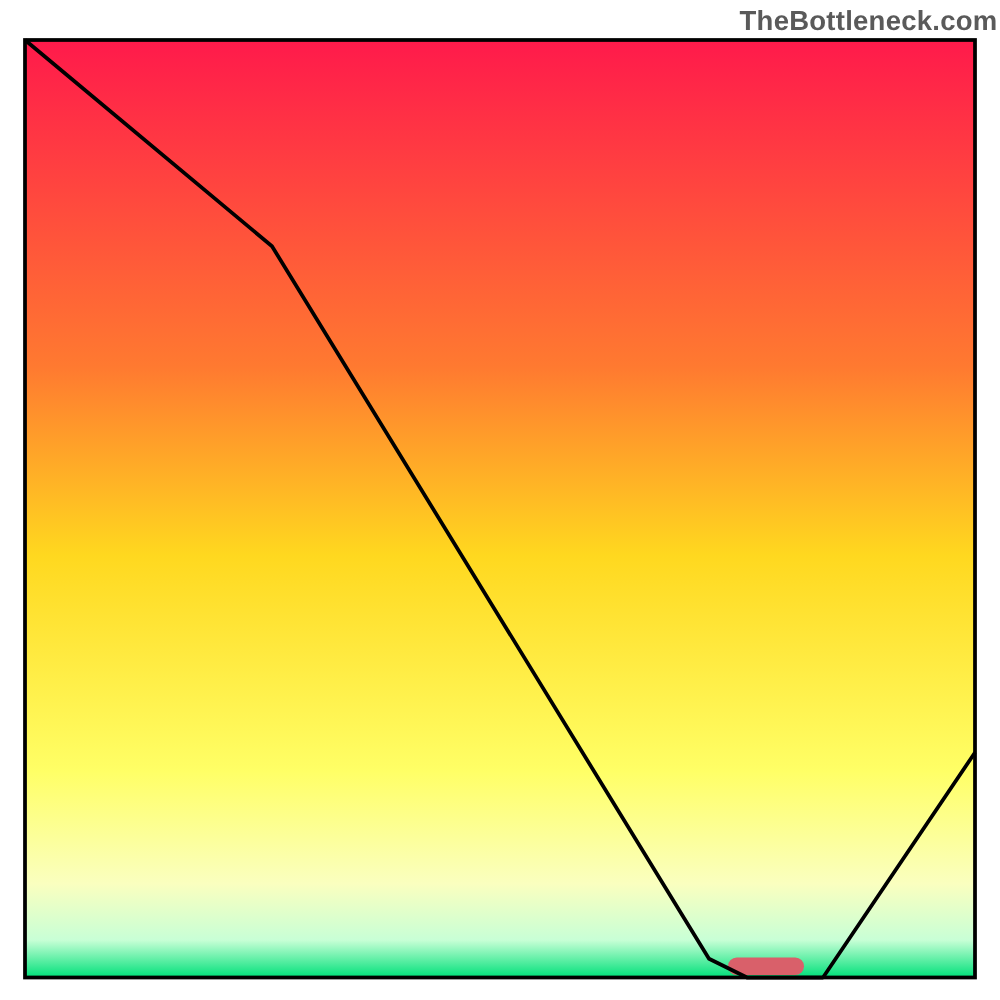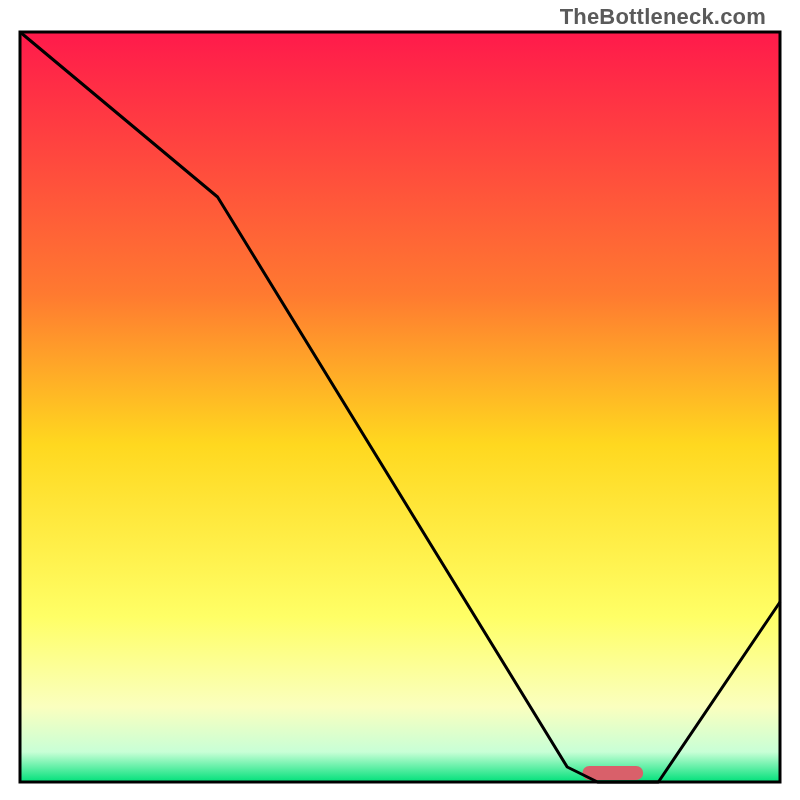--- a/index.html
+++ b/index.html
@@ -7,21 +7,21 @@
     width: 800px;
     height: 800px;
     background: #fff;
     position: relative;
     font-family: Arial, Helvetica, sans-serif;
     overflow: hidden;
   }
   .watermark {
     position: absolute;
     top: 4px;
-    right: 34px;
+    right: 2px;
     font-size: 22px;
     font-weight: bold;
     color: #5a5a5a;
     letter-spacing: 0.2px;
   }
   .chart {
     position: absolute;
     left: 18px;
     top: 30px;
     width: 764px;   

